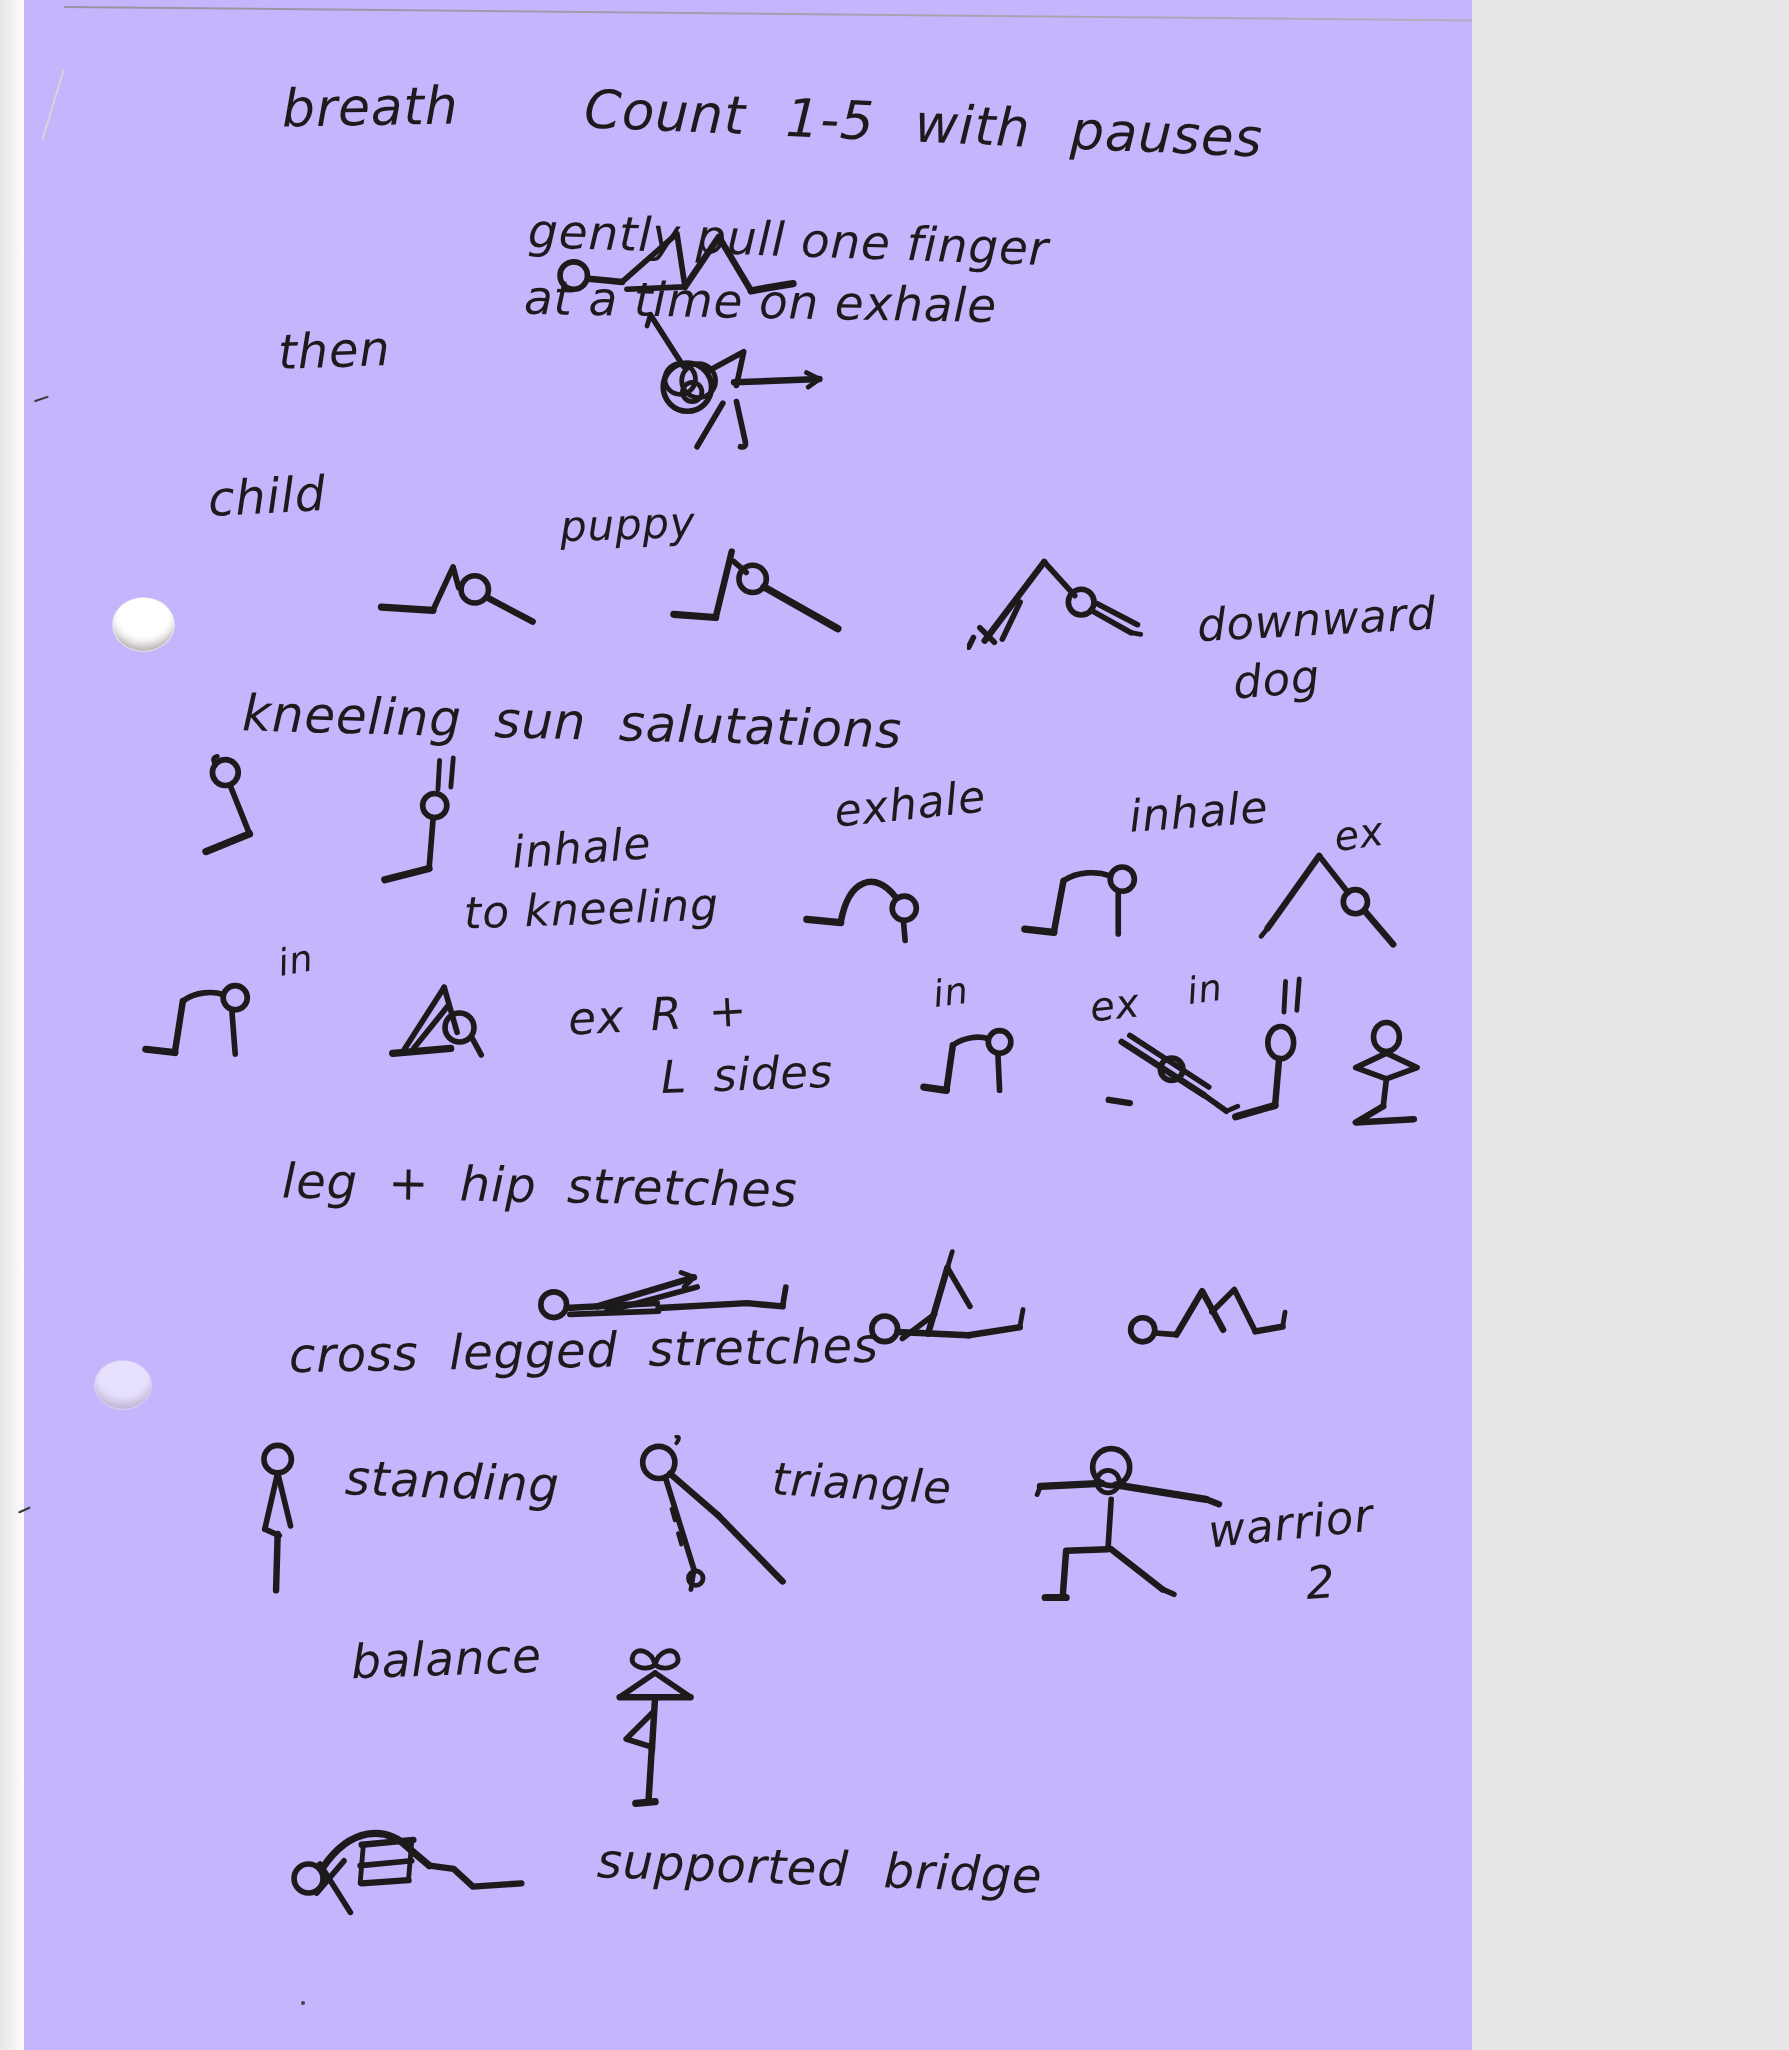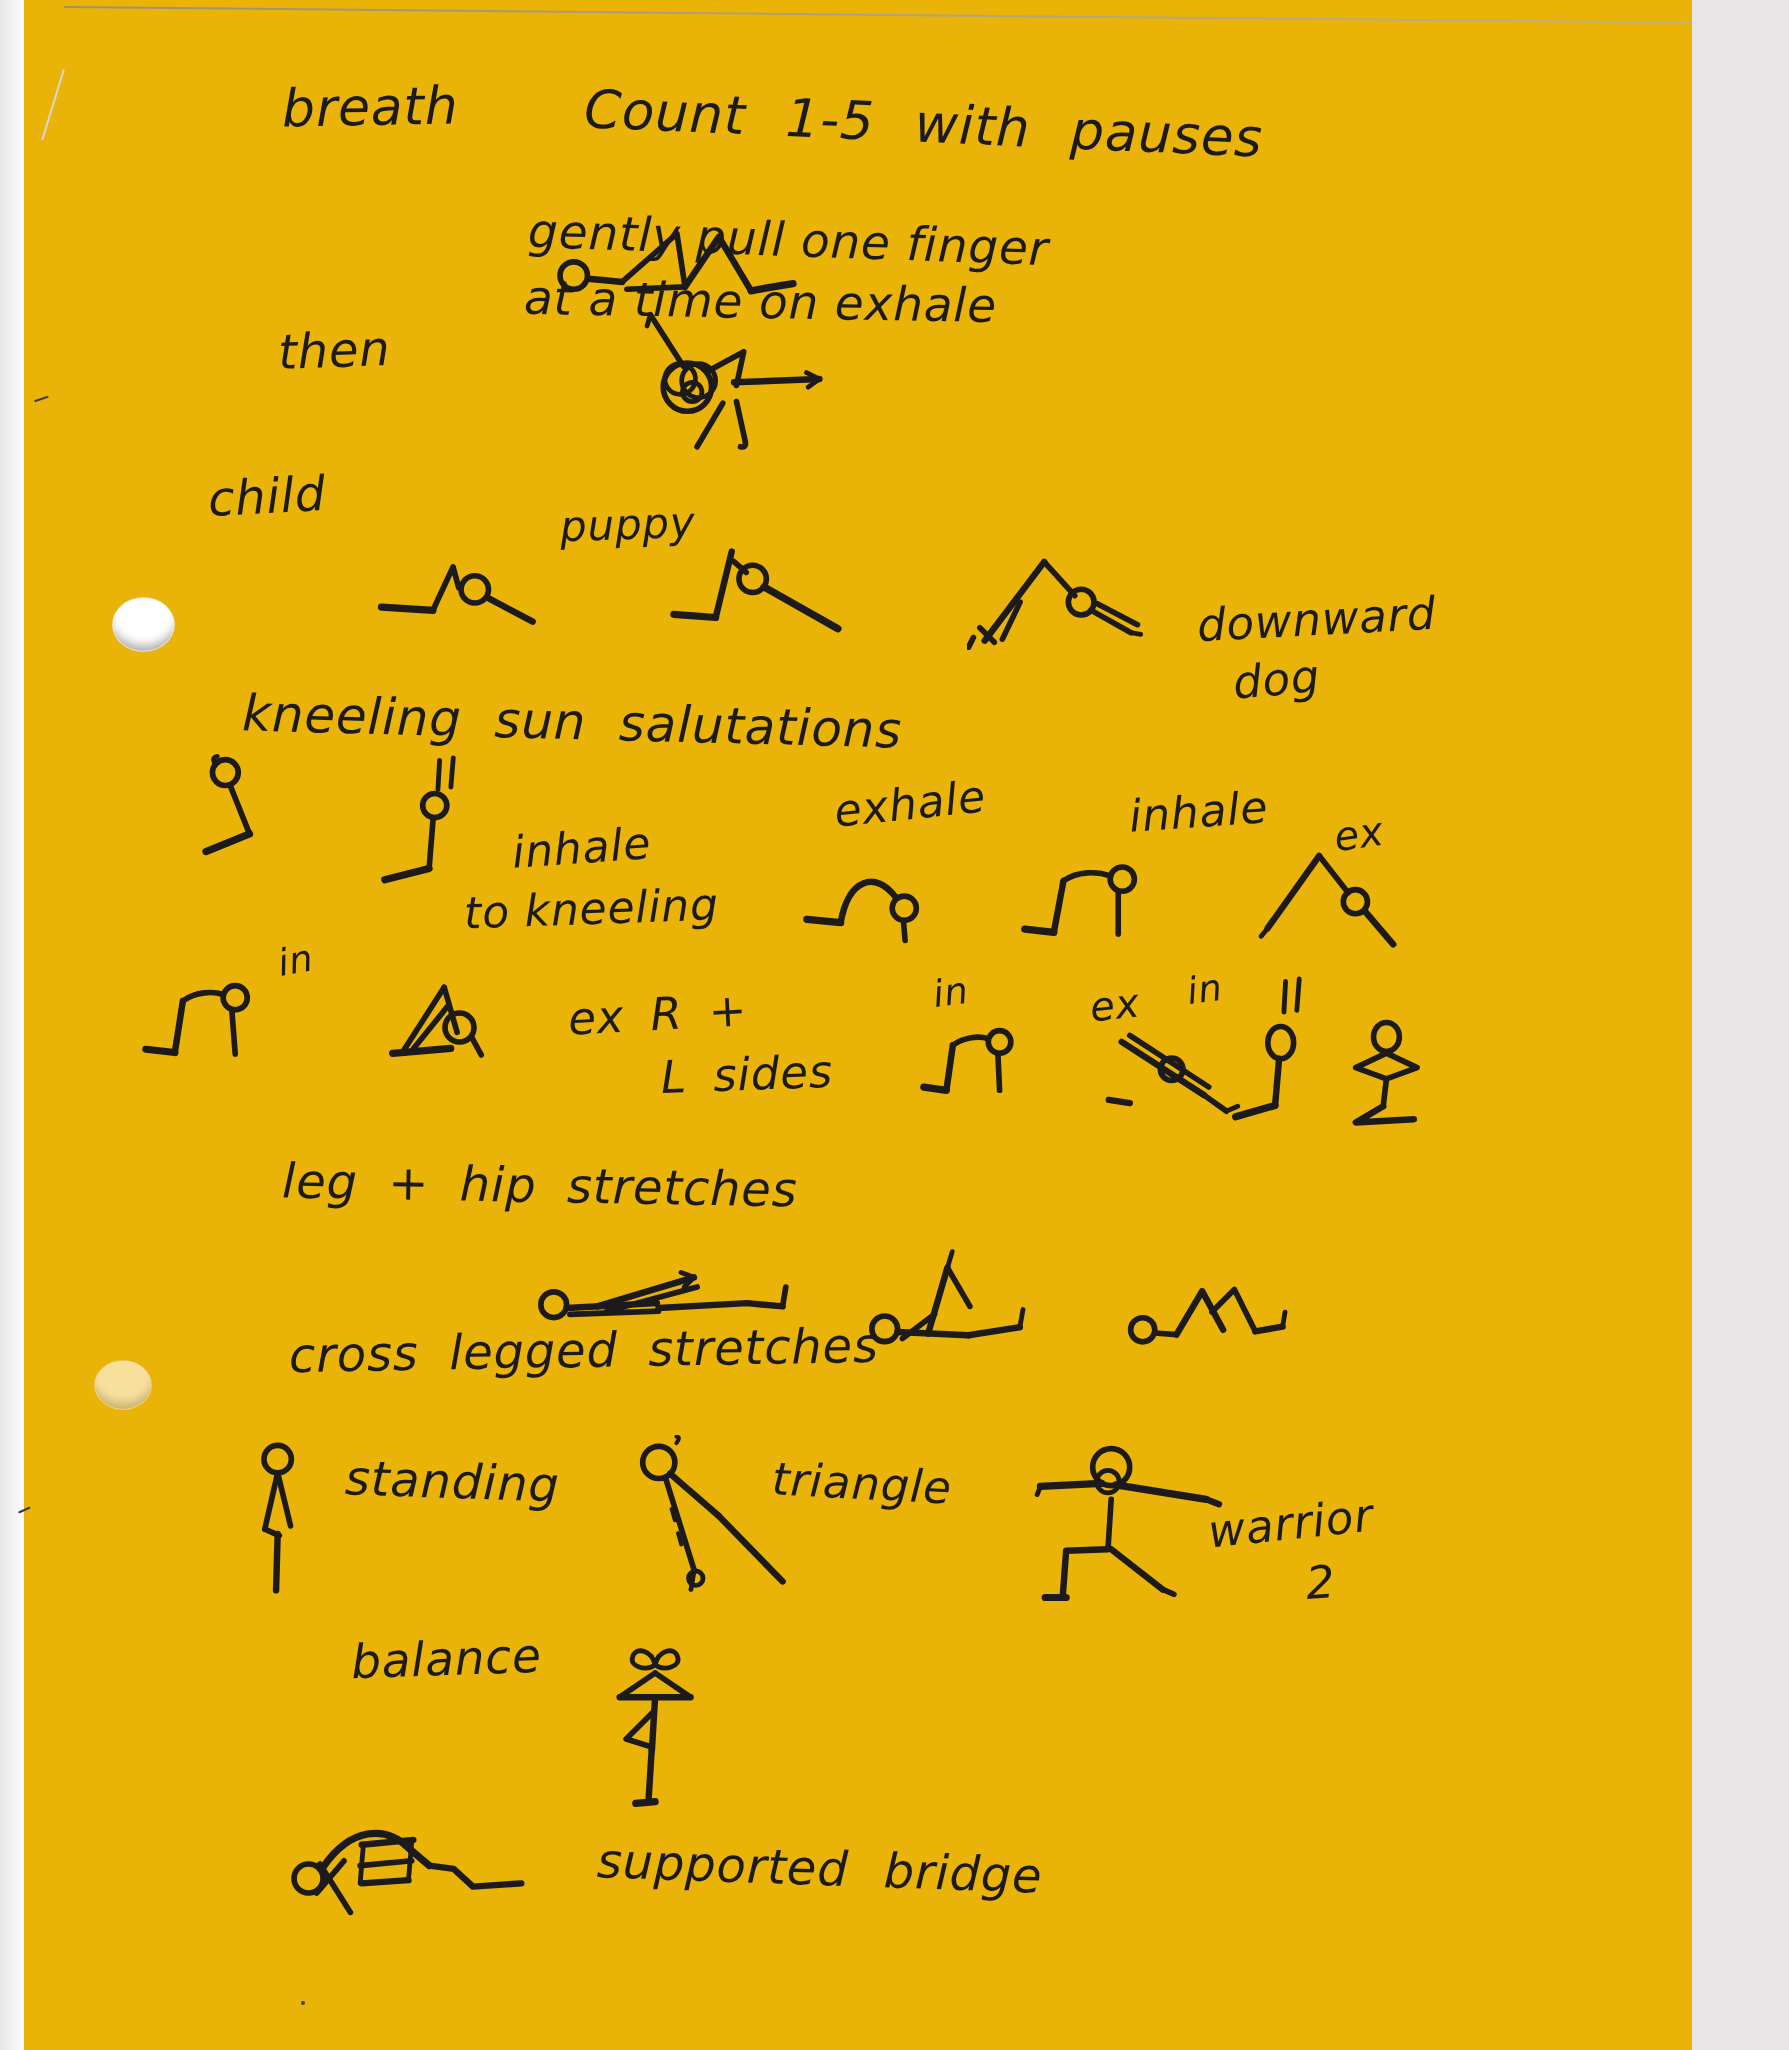--- a/index.html
+++ b/index.html
@@ -1,16 +1,16 @@
 <!DOCTYPE html>
 <html style="font-size:13px"><head>
 <meta charset="utf-8">
 <style>
   html,body{margin:0;padding:0;background:#e9e6e8;}
-  .scan{position:relative;width:1692px;height:2051px;background:#eab308;overflow:hidden;
+  .scan{position:relative;width:1472px;height:2051px;background:#c4b5fd;overflow:hidden;
         font-family:"DejaVu Sans",sans-serif;color:#1c1a1b;}
   .left-strip{position:absolute;left:0;top:0;width:24px;height:100%;
         background:linear-gradient(90deg,#e8e5e7,#fdfcfd);}
   .paper-edge{position:absolute;left:64px;top:6.4px;width:1725px;height:2.4px;
         background:linear-gradient(90deg,#8a8a8a,#b5b2b2);transform:rotate(0.55deg);
         transform-origin:left top;opacity:.8;}
   .crease{position:absolute;left:52px;top:68px;width:2.4px;height:74px;background:#d9d5d5;
         transform:rotate(17deg);}
   .punch{position:absolute;border-radius:50%;background:#ffffff;
         box-shadow:inset 0 -9.7px 9.7px -4px #b7b1b1, 0 0 0 0.8px #eceaea;}

